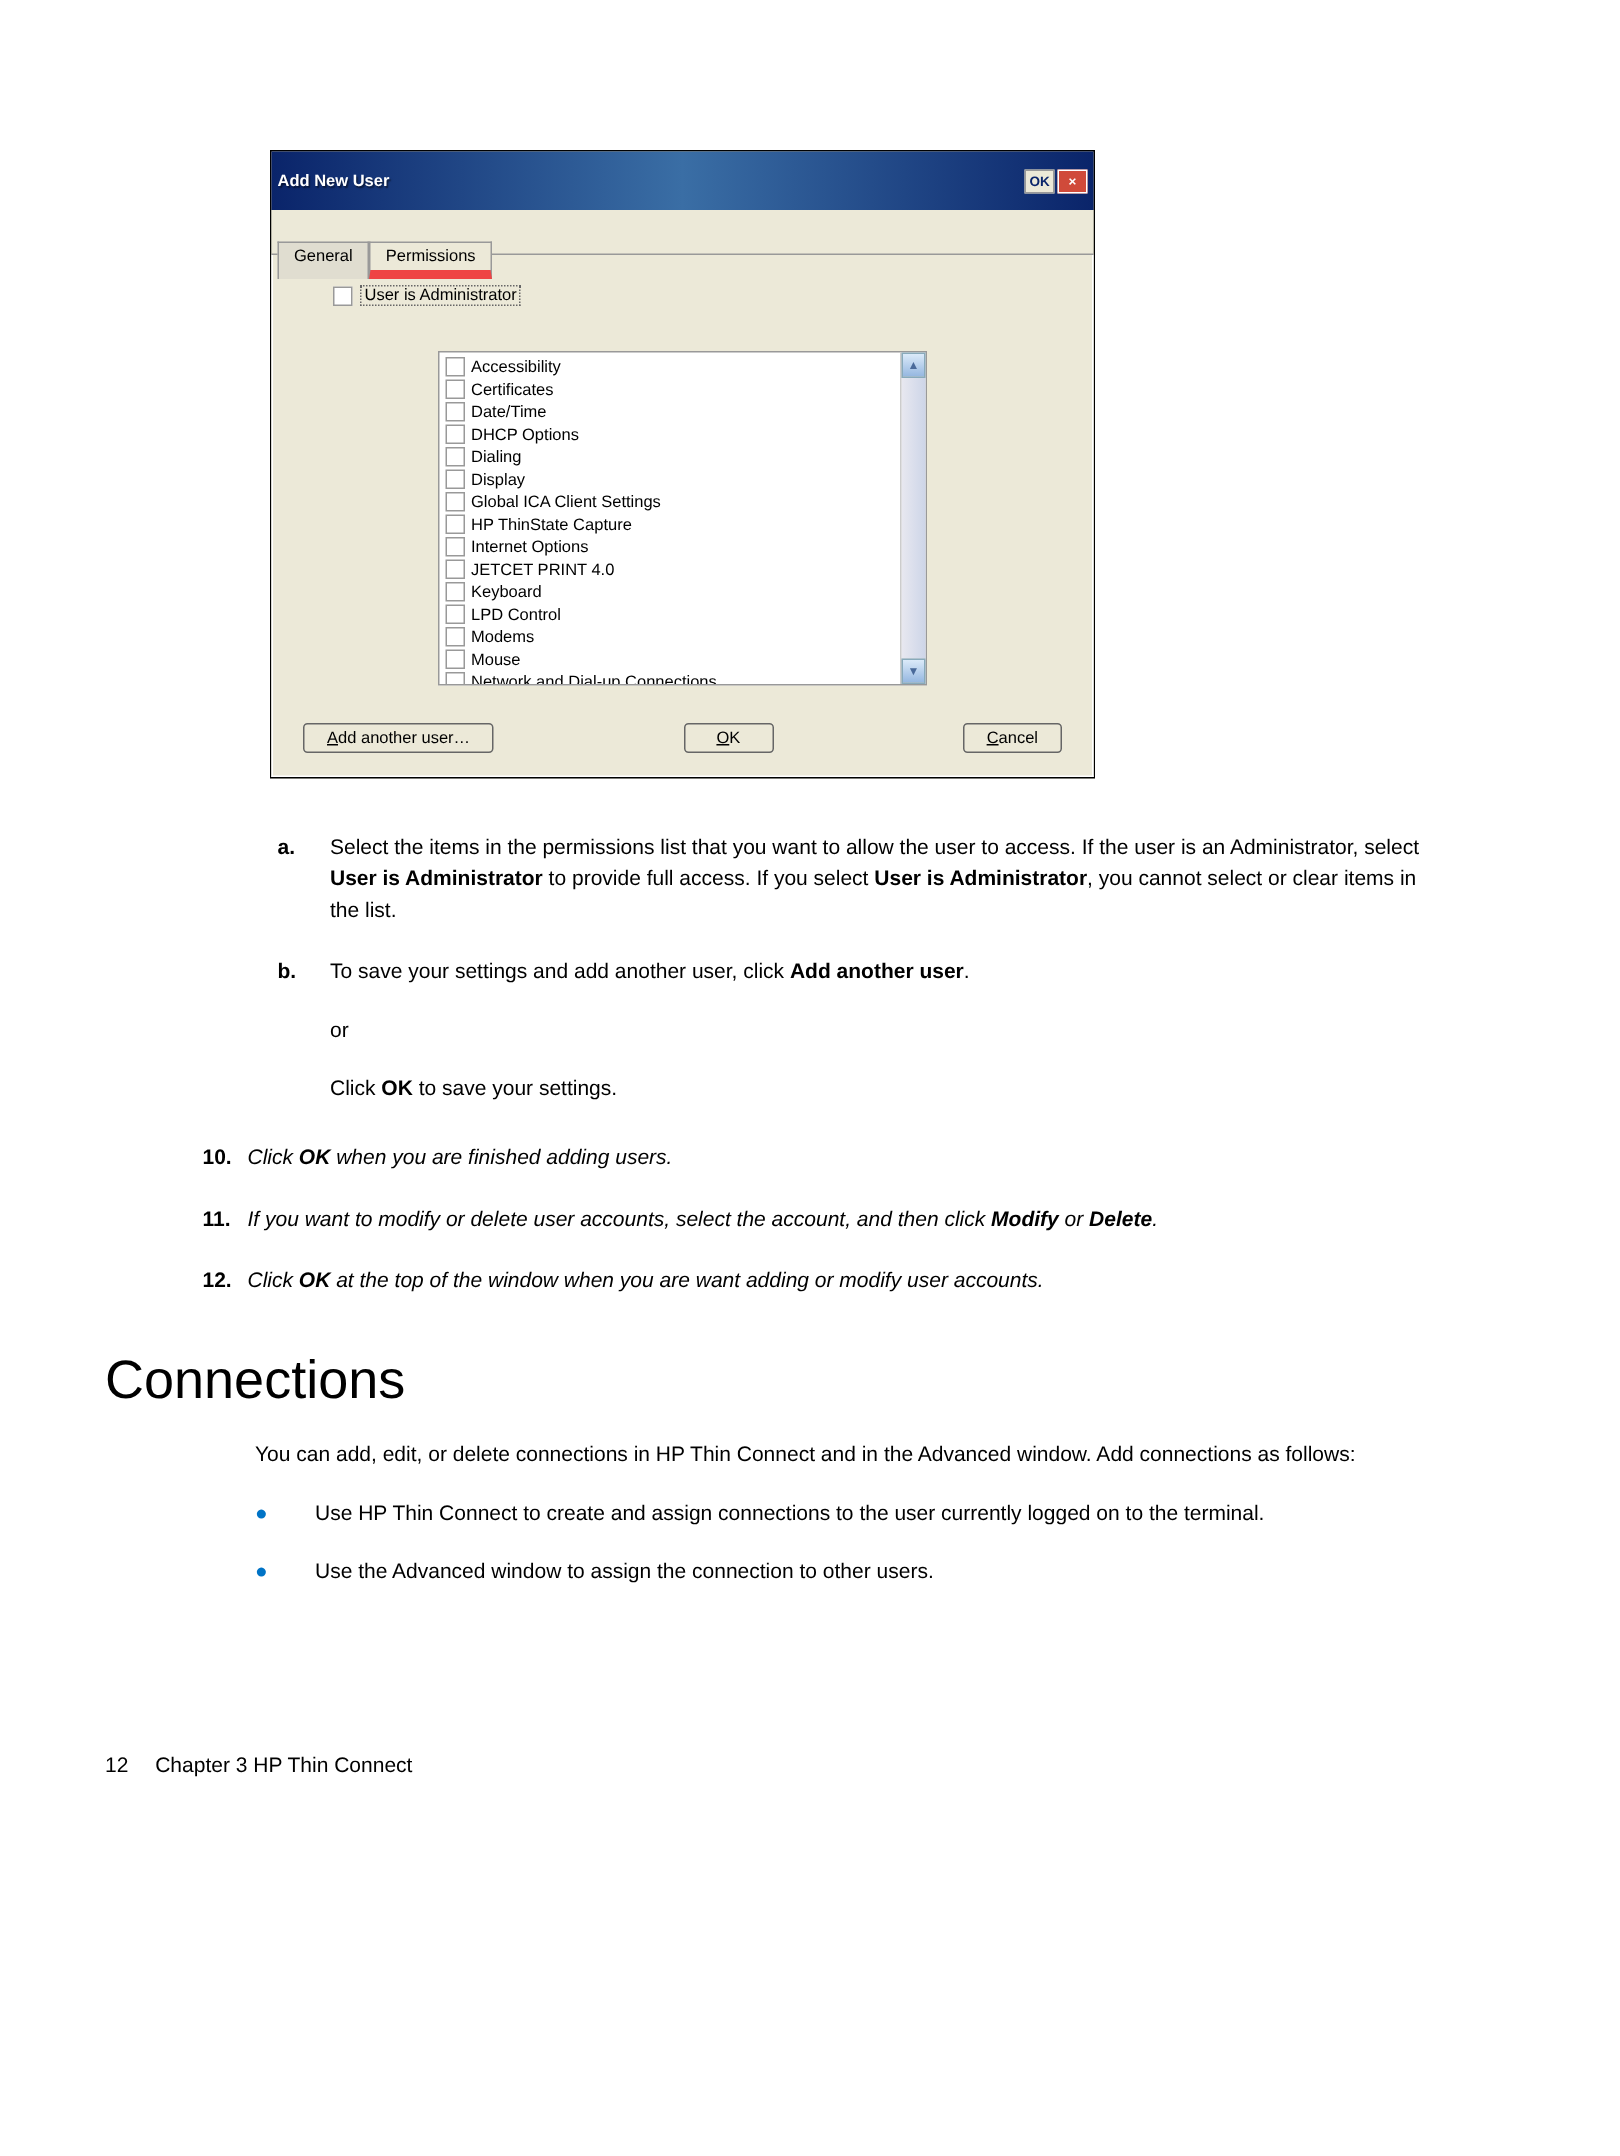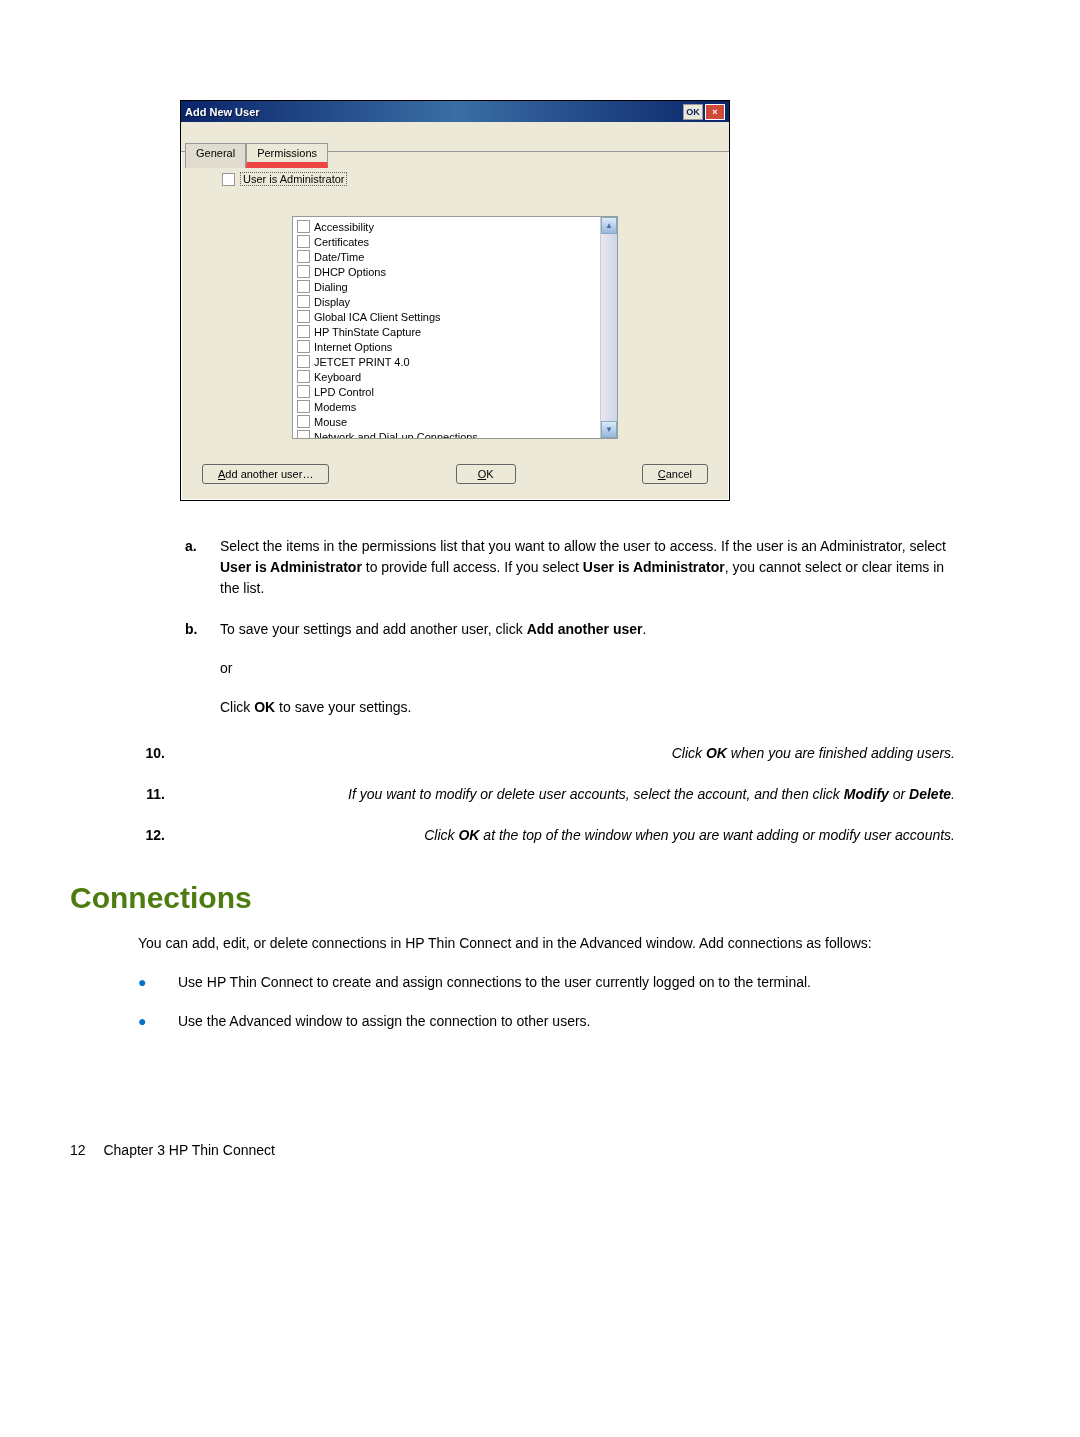--- a/index.html
+++ b/index.html
@@ -22,21 +22,21 @@
       font-family: Tahoma, sans-serif;
       font-size: 11px;
     }
     .titlebar {
       background: linear-gradient(to right, #0a246a, #3a6ea5, #0a246a);
       color: #fff;
       padding: 3px 4px;
       display: flex;
       justify-content: space-between;
       align-items: center;
-      height: 21px;
+      height: 39px;
     }
     .titlebar-text {
       font-weight: bold;
       text-shadow: 1px 1px 1px rgba(0,0,0,0.5);
     }
     .titlebar-buttons {
       display: flex;
       gap: 2px;
     }
     .title-btn {
@@ -190,40 +190,39 @@
     }
     ol.numbered {
       list-style: none;
       margin-left: -50px;
       margin-right: 0;
     }
     ol.numbered > li {
       display: flex;
       margin-bottom: 20px;
       line-height: 1.5;
-      text-align: right;
     }
     ol.numbered .marker {
       font-weight: bold;
       min-width: 30px;
       color: #000;
     }
     ol.numbered .content {
       flex: 1;
       font-style: italic;
     }
     .section-heading {
-      color: #4d7c0f;
-      font-size: 30px;
-      font-weight: bold;
+      color: #000000;
+      font-size: 36px;
+      font-weight: normal;
       margin-top: 35px;
       margin-bottom: 18px;
     }
     .section-body {
-      margin-left: 68px;
+      margin-left: 100px;
       margin-right: 65px;
       line-height: 1.5;
     }
     .section-body p {
       margin-bottom: 18px;
     }
     ul.bullets {
       list-style: none;
     }
     ul.bullets > li {

